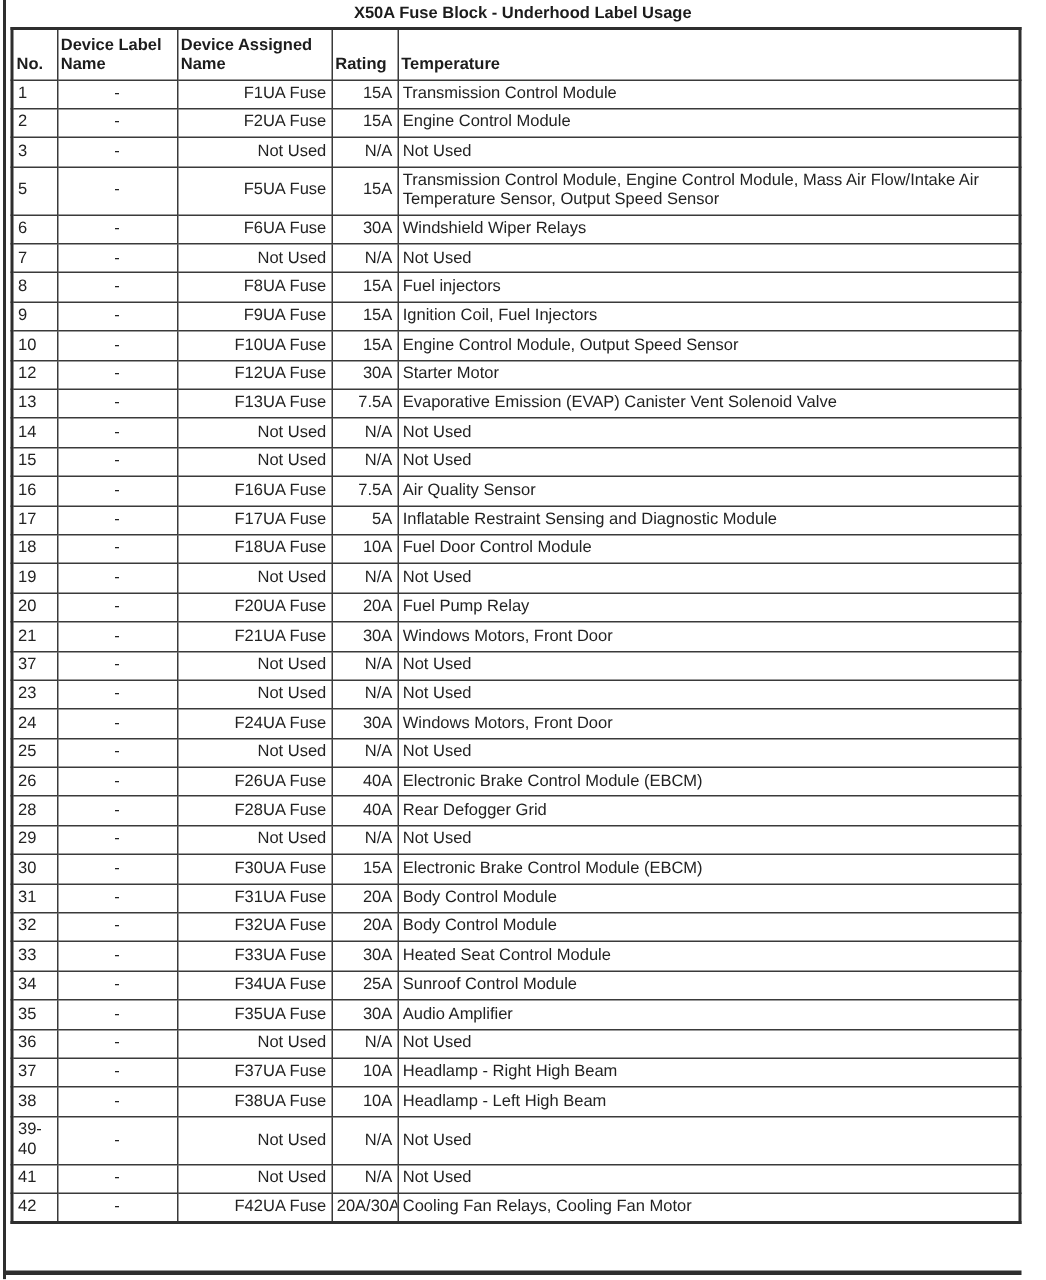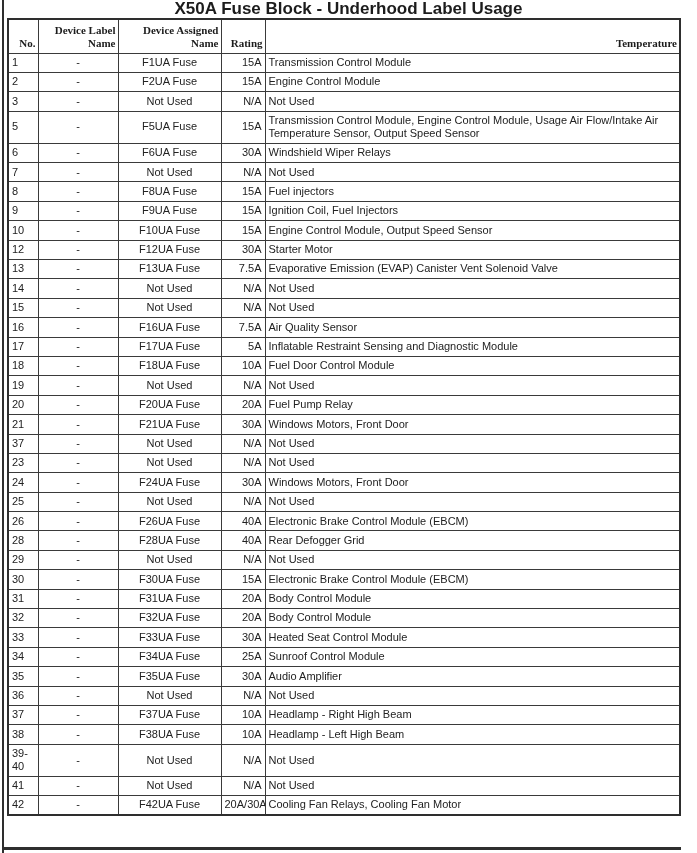--- a/index.html
+++ b/index.html
@@ -30,56 +30,55 @@
     top: 847px;
     width: 679px;
     height: 3px;
     background: #2e2e2e;
   }
   .title {
     margin: 0;
     padding-top: 2px;
     width: 697px;
     text-align: center;
-    font-size: 17px;
+    font-size: 11px;
     font-weight: bold;
     line-height: 14px;
     color: #1c1c1c;
   }
   table.fuse-table {
     border-collapse: collapse;
     table-layout: fixed;
     width: 672px;
     margin: 2px 0 0 7px;
     border: 2px solid #2e2e2e;
   }
   .fuse-table th, .fuse-table td {
     border: 1px solid #3a3a3a;
     font-size: 11px;
     overflow: hidden;
   }
   .fuse-table thead tr { height: 34px; }
   .fuse-table th {
     font-weight: bold;
-    text-align: right;
+    text-align: left;
     vertical-align: bottom;
     padding: 2px 2px 3px 2px;
     line-height: 13px;
     color: #1c1c1c;
-    font-family: Liberation Serif, serif;
   }
   .fuse-table tbody tr { height: 19.4px; }
   .fuse-table td {
     vertical-align: middle;
     padding: 2px 3px;
     line-height: 13.5px;
   }
   .col-no       { width: 30px;  text-align: left; padding-left: 2px; }
   .col-label    { width: 80px;  text-align: center; }
-  .col-assigned { width: 103px; text-align: center; }
+  .col-assigned { width: 103px; text-align: right; }
   .col-rating   { width: 44px;  text-align: right; padding-left: 2px; padding-right: 1px; }
   .col-desc     { width: 415px; text-align: left; }
 </style>
 </head>
 <body>
 
 <div id="page">
   <div id="page-left-border"></div>
 
   <div class="title">X50A Fuse Block - Underhood Label Usage</div>
@@ -121,21 +120,21 @@
           <td class="col-label">-</td>
           <td class="col-assigned">Not Used</td>
           <td class="col-rating">N/A</td>
           <td class="col-desc">Not Used</td>
         </tr>
         <tr>
           <td class="col-no">5</td>
           <td class="col-label">-</td>
           <td class="col-assigned">F5UA Fuse</td>
           <td class="col-rating">15A</td>
-          <td class="col-desc">Transmission Control Module, Engine Control Module, Usage Air Flow/Intake Air Temperature Sensor, Output Speed Sensor</td>
+          <td class="col-desc">Transmission Control Module, Engine Control Module, Mass Air Flow/Intake Air Temperature Sensor, Output Speed Sensor</td>
         </tr>
         <tr>
           <td class="col-no">6</td>
           <td class="col-label">-</td>
           <td class="col-assigned">F6UA Fuse</td>
           <td class="col-rating">30A</td>
           <td class="col-desc">Windshield Wiper Relays</td>
         </tr>
         <tr>
           <td class="col-no">7</td>

